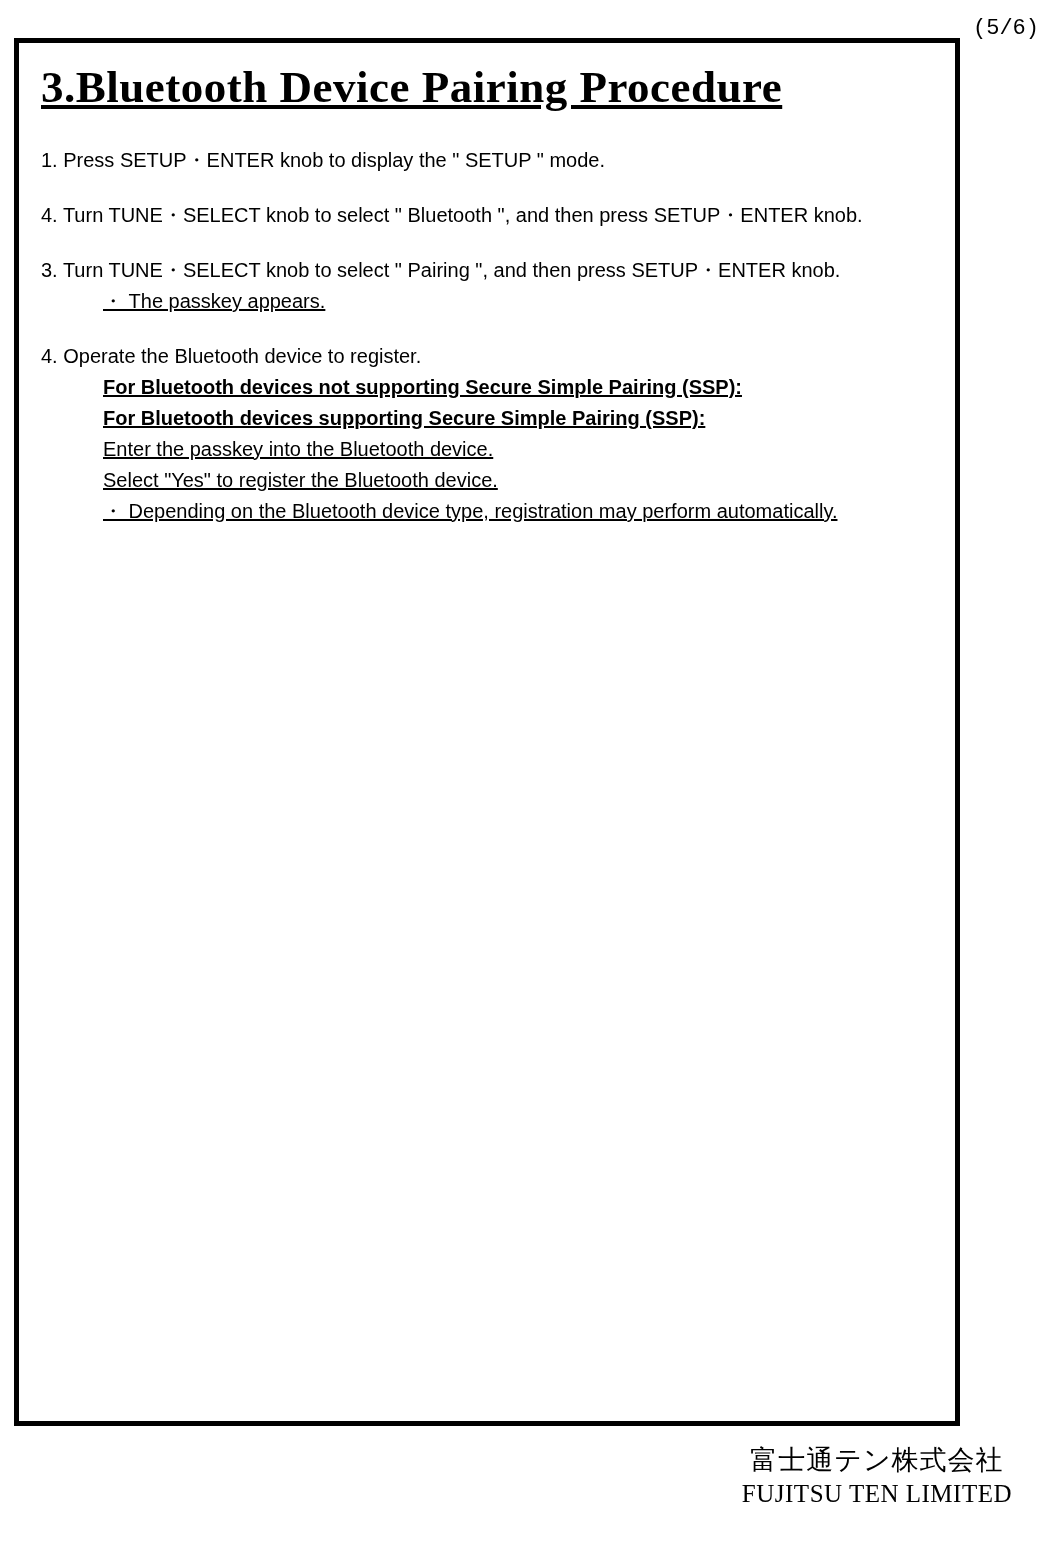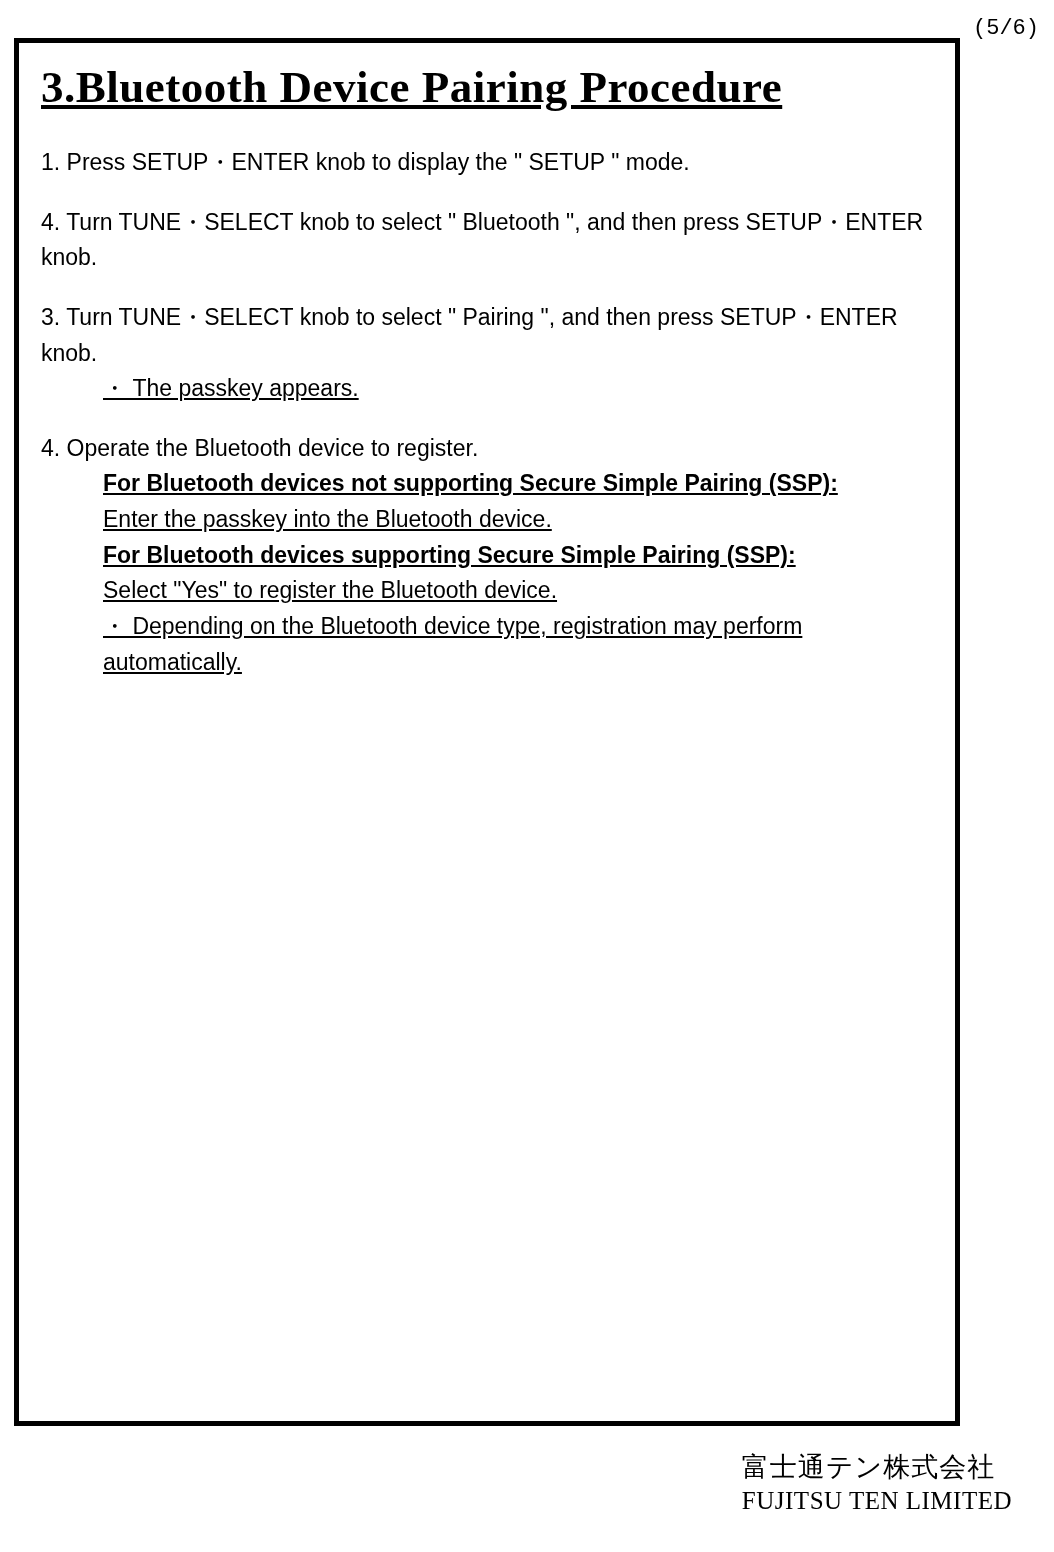--- a/index.html
+++ b/index.html
@@ -32,37 +32,37 @@
     }
     .section-title {
       font-family: "Times New Roman", serif;
       font-size: 45px;
       font-weight: bold;
       text-decoration: underline;
       margin-bottom: 32px;
       letter-spacing: 0.5px;
     }
     .step {
-      font-size: 23px;
+      font-size: 20px;
       line-height: 1.55;
       margin-bottom: 24px;
       font-family: "Trebuchet MS", "Lucida Sans", sans-serif;
     }
     .step-indent {
       padding-left: 62px;
       text-decoration: underline;
     }
     .bold-line {
       font-weight: bold;
     }
     .footer {
       position: absolute;
-      bottom: 37px;
+      bottom: 44px;
       right: 42px;
-      text-align: left;
+      text-align: center;
     }
     .footer-jp {
       font-size: 27px;
       font-family: "MS Gothic", "Yu Gothic", sans-serif;
       letter-spacing: 1px;
       margin-bottom: 2px;
     }
     .footer-en {
       font-size: 25px;
       font-family: "Times New Roman", serif;
@@ -84,22 +84,22 @@
   <div class="step" style="margin-bottom:0;">
     <div>3. Turn TUNE・SELECT knob to select " Pairing ", and then press SETUP・ENTER knob.</div>
     <div class="step-indent">・ The passkey appears.</div>
   </div>
 
   <div style="height:24px;"></div>
 
   <div class="step" style="margin-bottom:8px;">
     <div>4.    Operate the Bluetooth device to register.</div>
     <div class="step-indent bold-line">For Bluetooth devices not supporting Secure Simple Pairing (SSP):</div>
+    <div class="step-indent bold-line">For Bluetooth devices supporting Secure Simple Pairing (SSP):</div>
     <div class="step-indent">Enter the passkey into the Bluetooth device.</div>
-    <div class="step-indent bold-line">For Bluetooth devices supporting Secure Simple Pairing (SSP):</div>
     <div class="step-indent">Select "Yes" to register the Bluetooth device.</div>
     <div class="step-indent"> ・ Depending on the Bluetooth device type, registration may perform automatically.</div>
   </div>
 </div>
 
 <div class="footer">
   <div class="footer-jp">富士通テン株式会社</div>
   <div class="footer-en">FUJITSU TEN LIMITED</div>
 </div>
 

